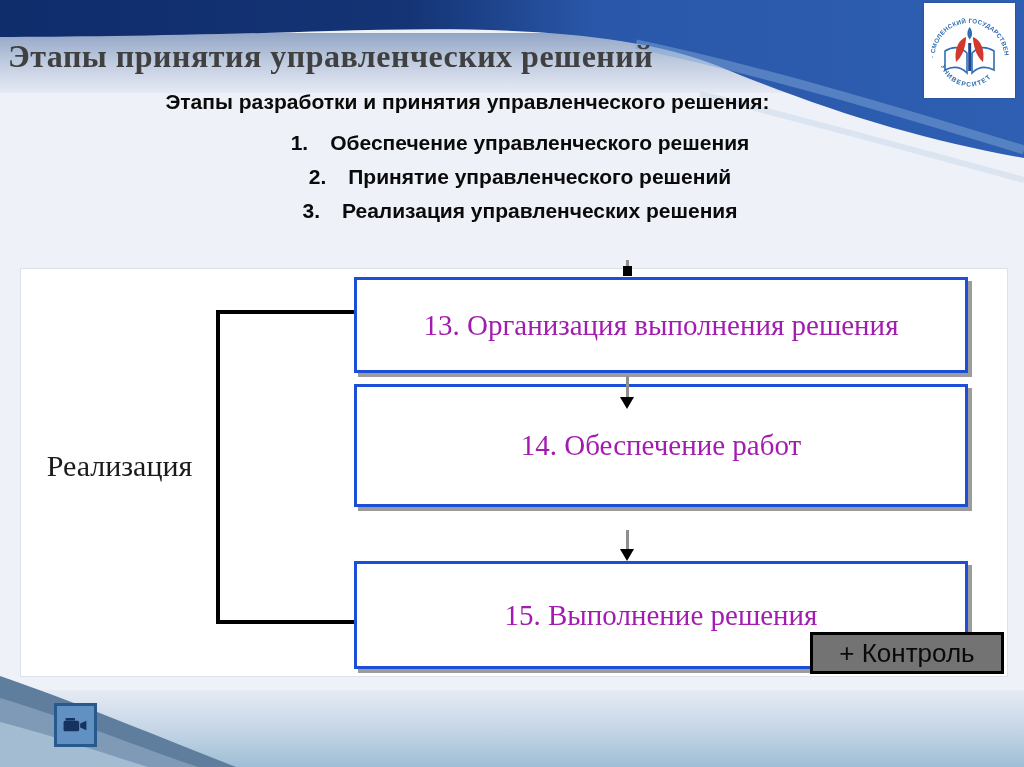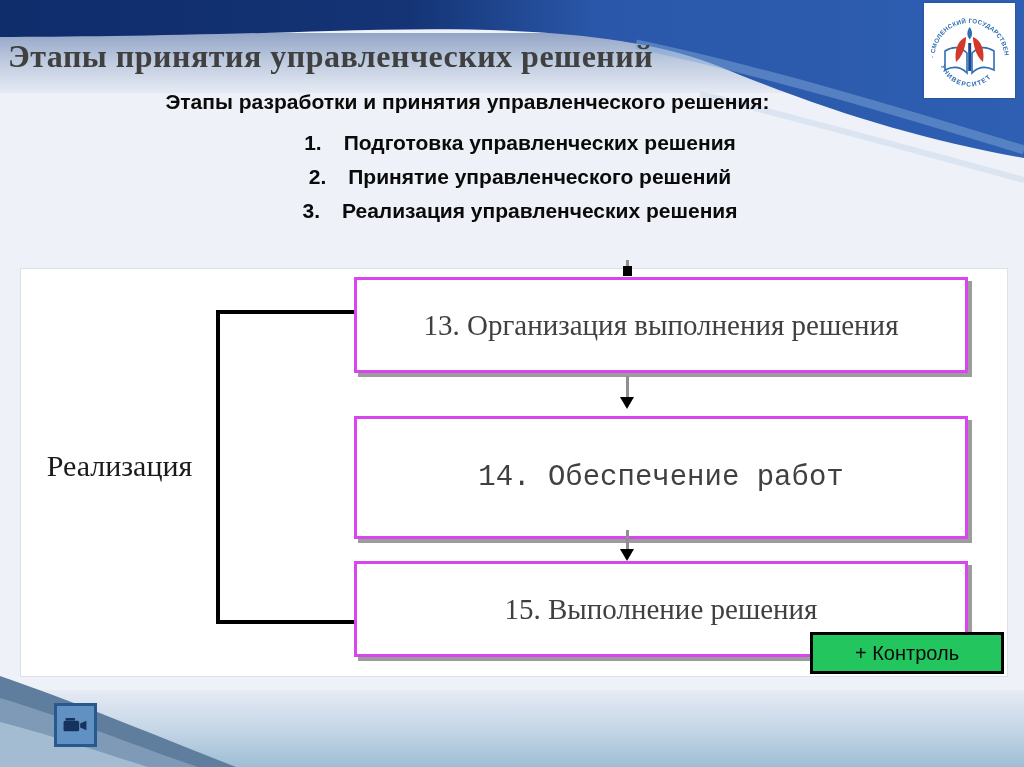--- a/index.html
+++ b/index.html
@@ -31,27 +31,27 @@
   #item-0{top:131px;} #item-1{top:165px;} #item-2{top:199px;}
   .intro-item .itx{margin-left:22px;}
   
   .panel{
     position:absolute;left:20px;top:268px;width:988px;height:409px;z-index:2;
     background:#ffffff;border:1px solid #dde1ea;box-sizing:border-box;
   }
   
   .fbox{
     position:absolute;left:354px;width:614px;z-index:3;box-sizing:border-box;
-    background:#fff;border:3px solid #d946ef;box-shadow:4px 4px 0 #9c9c9c;
+    background:#fff;border:3px solid #1d4ed8;box-shadow:4px 4px 0 #9c9c9c;
     display:flex;flex-direction:column;align-items:center;justify-content:center;
-    font-family:"Liberation Serif",serif;font-size:29px;color:#404040;text-align:center;
+    font-family:"Liberation Serif",serif;font-size:29px;color:#a21caf;text-align:center;
   }
   #box-13{top:277px;height:96px;}
-  #box-14{top:416px;height:123px;line-height:1.72;font-family:Liberation Mono, monospace;}
-  #box-15{top:561px;height:96px;}
+  #box-14{top:384px;height:123px;line-height:1.72;}
+  #box-15{top:561px;height:108px;}
   .fbox span{display:block;}
   
   .stem{position:absolute;left:626px;width:3px;background:#8f8f8f;z-index:3;}
   #stem-top{top:260px;height:8px;}
   #stem-1{top:376px;height:23px;}
   #stem-2{top:530px;height:21px;}
   .tick-square{position:absolute;left:623px;top:266px;width:9px;height:10px;background:#000;z-index:3;}
   .arrowhead{
     position:absolute;left:620px;width:0;height:0;z-index:3;
     border-left:7px solid transparent;border-right:7px solid transparent;border-top:12px solid #000;
@@ -60,22 +60,22 @@
   .bracket{position:absolute;background:#000;z-index:3;}
   #bracket-v{left:216px;top:310px;width:4px;height:314px;}
   #bracket-h-top{left:216px;top:310px;width:138px;height:4px;}
   #bracket-h-bot{left:216px;top:620px;width:138px;height:4px;}
   .bracket-label{
     position:absolute;left:22px;top:429px;width:195px;z-index:3;text-align:center;
     font-family:"Liberation Serif",serif;font-size:30px;color:#1a1a1a;margin-top:20px;
   }
   .control-box{
     position:absolute;left:810px;top:632px;width:194px;height:42px;z-index:4;box-sizing:border-box;
-    background:#22c55e;border:3px solid #000;display:flex;align-items:center;justify-content:center;
-    font-size:20px;color:#0a0a0a;
+    background:#737373;border:3px solid #000;display:flex;align-items:center;justify-content:center;
+    font-size:26px;color:#0a0a0a;
   }
   
   .video-btn{
     position:absolute;left:54px;top:703px;width:43px;height:44px;z-index:2;box-sizing:border-box;
     background:#6191c2;border:3px solid #27598e;display:flex;align-items:center;justify-content:center;
     cursor:pointer;
   }
 </style>
 </head>
 <body>
@@ -133,21 +133,21 @@
         <path d="M 42,34 C 34,37 30,47 32,59 C 37,55 41,47 42,36 Z" fill="#d3382d"></path>
         <path d="M 49,34 C 57,37 61,47 59,59 C 54,55 50,47 49,36 Z" fill="#d3382d"></path>
         <rect x="44.2" y="40" width="3" height="28" fill="#1c4a92"></rect>
         <path d="M 45.7,24 C 42.6,28 42.6,33 45.7,36.5 C 48.8,33 48.8,28 45.7,24 Z" fill="#2f6db4"></path>
       </g>
     </svg>
   </div>
 
   <div class="intro-heading">Этапы разработки и принятия управленческого решения:</div>
   <div class="intro-item" id="item-0">
-    <span class="num">1.</span><span class="itx">Подготовка управленческих решения</span>
+    <span class="num">1.</span><span class="itx">Обеспечение управленческого решения</span>
   </div>
   <div class="intro-item" id="item-1">
     <span class="num">2.</span><span class="itx">Принятие управленческого решений</span>
   </div>
   <div class="intro-item" id="item-2">
     <span class="num">3.</span><span class="itx">Реализация управленческих решения</span>
   </div>
 
   <div class="panel"></div>
 

